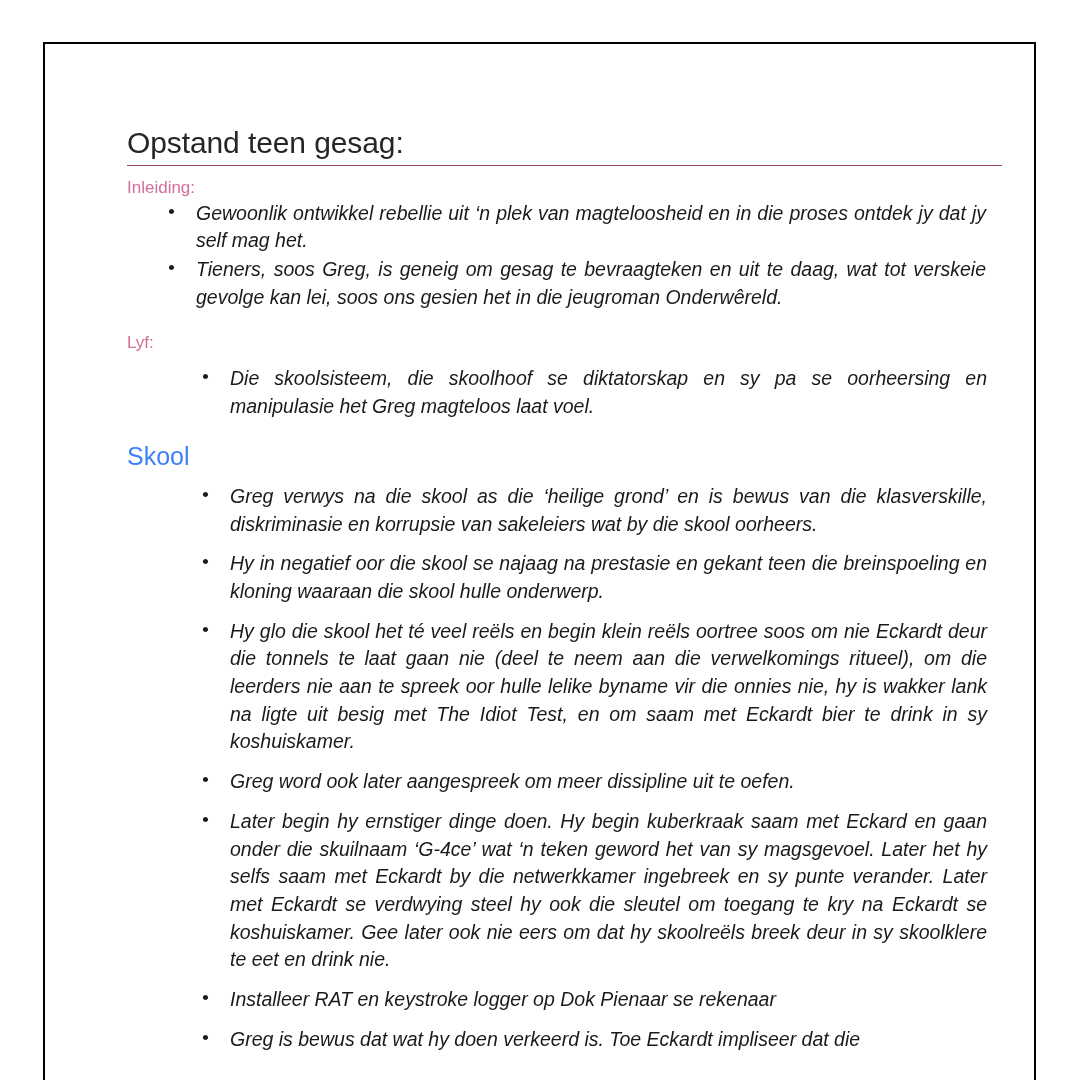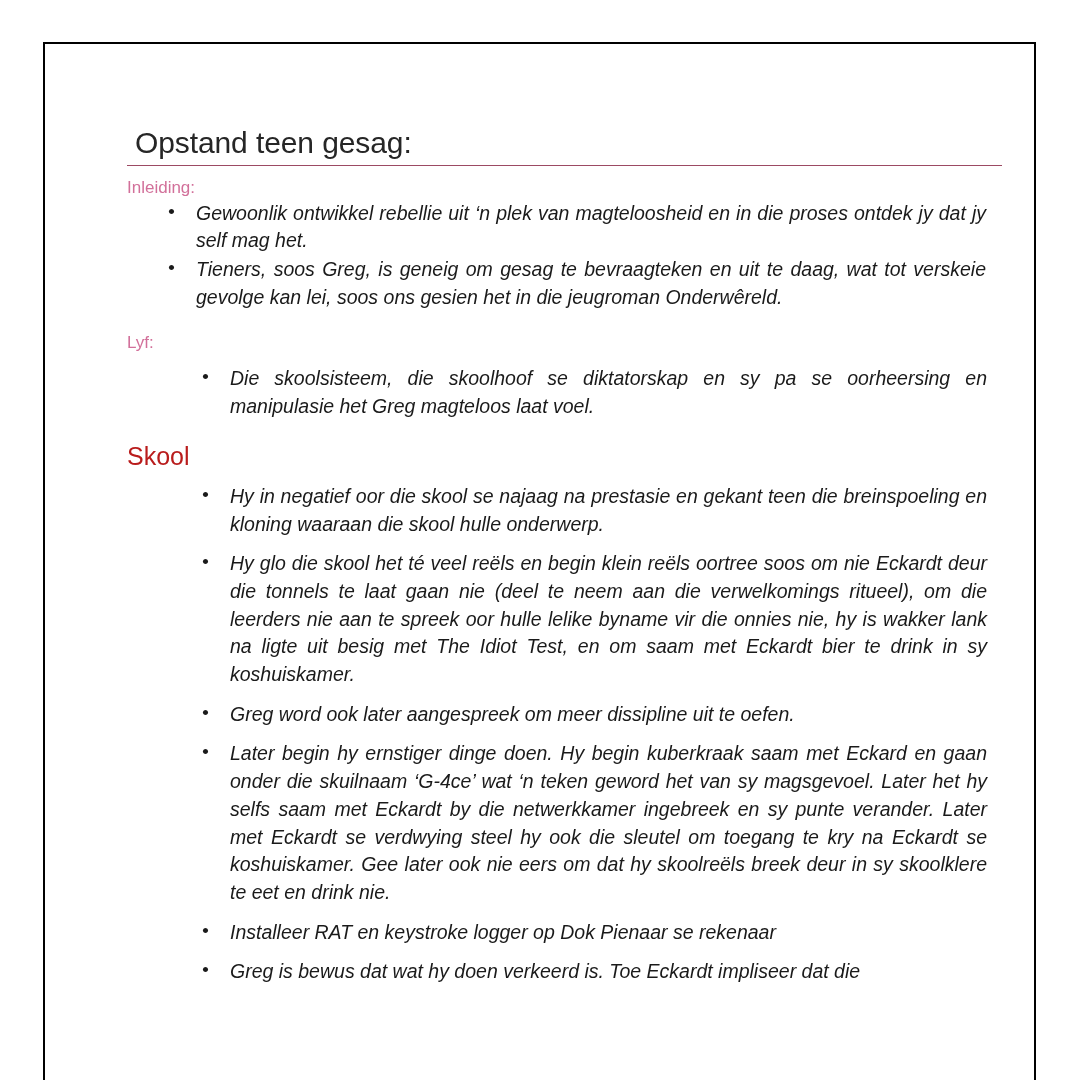--- a/index.html
+++ b/index.html
@@ -35,42 +35,42 @@
     width: 880px;
   }
 
   
   .doc-title {
     font-size: 30px;
     font-weight: 400;
     color: #262626;
     letter-spacing: -0.1px;
     line-height: 1.1;
-    margin: 0 0 6px 8px;
+    margin: 0 0 6px 0;
     white-space: nowrap;
   }
   .title-rule {
     width: 875px;
     height: 1px;
     background: #9c4a63;
     margin: 0 0 12px 0;
   }
 
   
   .heading-pink {
     font-size: 17px;
     font-weight: 400;
     color: #d2709a;
     line-height: 1.15;
     margin: 0 0 2px 0;
   }
   .heading-purple {
     font-size: 25px;
     font-weight: 400;
-    color: #b91c1c;
+    color: #3b82f6;
     line-height: 1.15;
     margin: 0 0 2px 0;
   }
   .heading-lyf { margin-top: 22px; }
   .heading-skool { margin-top: 22px; }
 
   
   ul.bullets {
     list-style: none;
     margin: 0;
@@ -117,20 +117,21 @@
         <ul class="bullets level-1">
           <li>Gewoonlik ontwikkel rebellie uit ‘n plek van magteloosheid en in die proses ontdek jy dat jy self mag het.</li>
           <li>Tieners, soos Greg, is geneig om gesag te bevraagteken en uit te daag, wat tot verskeie gevolge kan lei, soos ons gesien het in die jeugroman Onderwêreld.</li>
         </ul>
         <div class="heading-pink heading-lyf">Lyf:</div>
         <ul class="bullets level-2">
           <li>Die skoolsisteem, die skoolhoof se diktatorskap en sy pa se oorheersing en manipulasie het Greg magteloos laat voel.</li>
         </ul>
         <div class="heading-purple heading-skool">Skool</div>
         <ul class="bullets level-2">
+          <li>Greg verwys na die skool as die ‘heilige grond’ en is bewus van die klasverskille, diskriminasie en korrupsie van sakeleiers wat by die skool oorheers.</li>
           <li>Hy in negatief oor die skool se najaag na prestasie en gekant teen die breinspoeling en kloning waaraan die skool hulle onderwerp.</li>
           <li>Hy glo die skool het té veel reëls en begin klein reëls oortree soos om nie Eckardt deur die tonnels te laat gaan nie (deel te neem aan die verwelkomings ritueel), om die leerders nie aan te spreek oor hulle lelike byname vir die onnies nie, hy is wakker lank na ligte uit besig met The Idiot Test, en om saam met Eckardt bier te drink in sy koshuiskamer.</li>
           <li>Greg word ook later aangespreek om meer dissipline uit te oefen.</li>
           <li>Later begin hy ernstiger dinge doen. Hy begin kuberkraak saam met Eckard en gaan onder die skuilnaam ‘G-4ce’ wat ‘n teken geword het van sy magsgevoel. Later het hy selfs saam met Eckardt by die netwerkkamer ingebreek en sy punte verander. Later met Eckardt se verdwying steel hy ook die sleutel om toegang te kry na Eckardt se koshuiskamer. Gee later ook nie eers om dat hy skoolreëls breek deur in sy skoolklere te eet en drink nie.</li>
           <li>Installeer RAT en keystroke logger op Dok Pienaar se rekenaar</li>
           <li>Greg is bewus dat wat hy doen verkeerd is. Toe Eckardt impliseer dat die</li>
         </ul>
       </div>
 
   </div>

